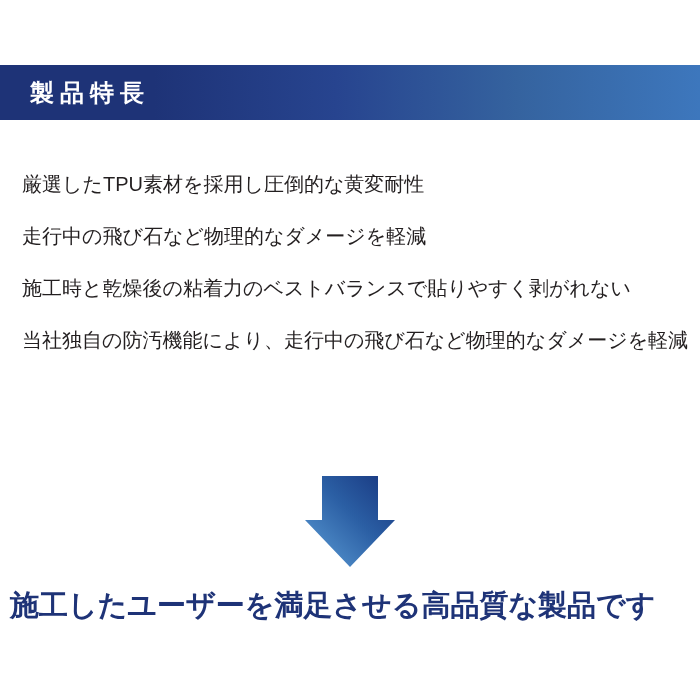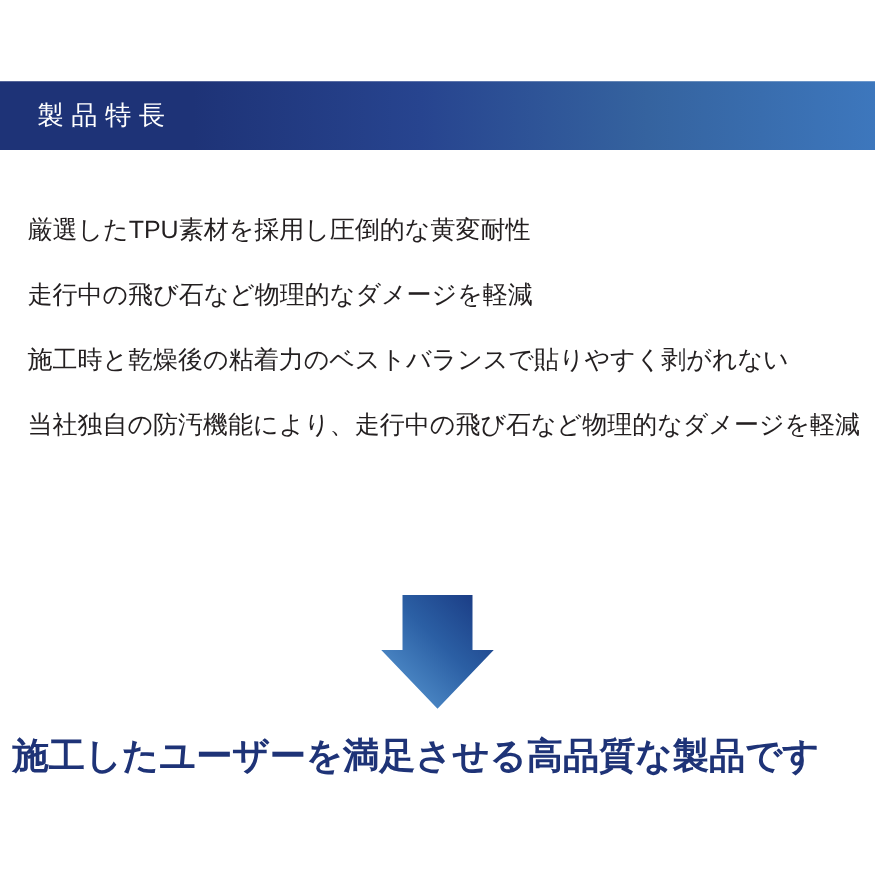--- a/index.html
+++ b/index.html
@@ -23,22 +23,22 @@
     left: 0;
     top: 65px;
     width: 700px;
     height: 55px;
     background: linear-gradient(to right, #1e3377 0%, #1e3377 22%, #27448f 48%, #35639f 74%, #3d77bd 100%);
     display: flex;
     align-items: center;
   }
   .section-header-title {
     color: #ffffff;
-    font-size: 21px;
-    font-weight: normal;
+    font-size: 24px;
+    font-weight: bold;
     letter-spacing: 6px;
     margin-left: 30px;
     line-height: 1;
     white-space: nowrap;
     text-align: right;
   }
 
   
   .feature-list {
     position: absolute;

